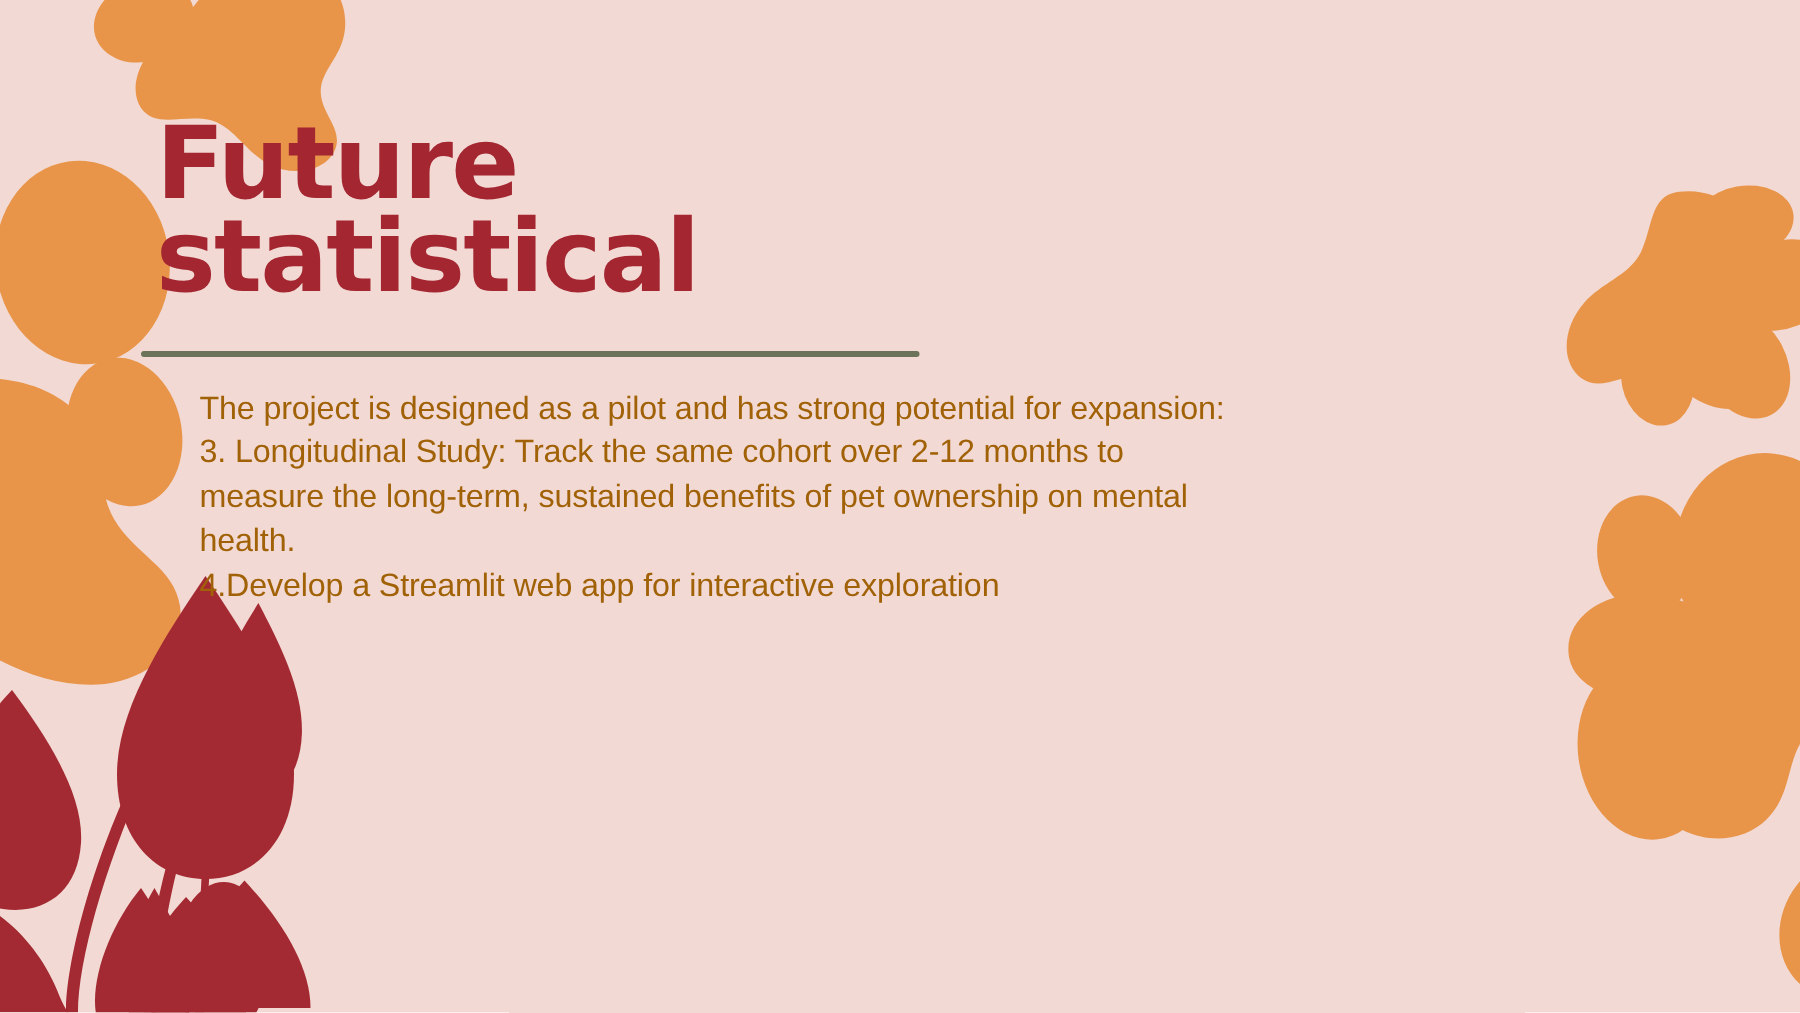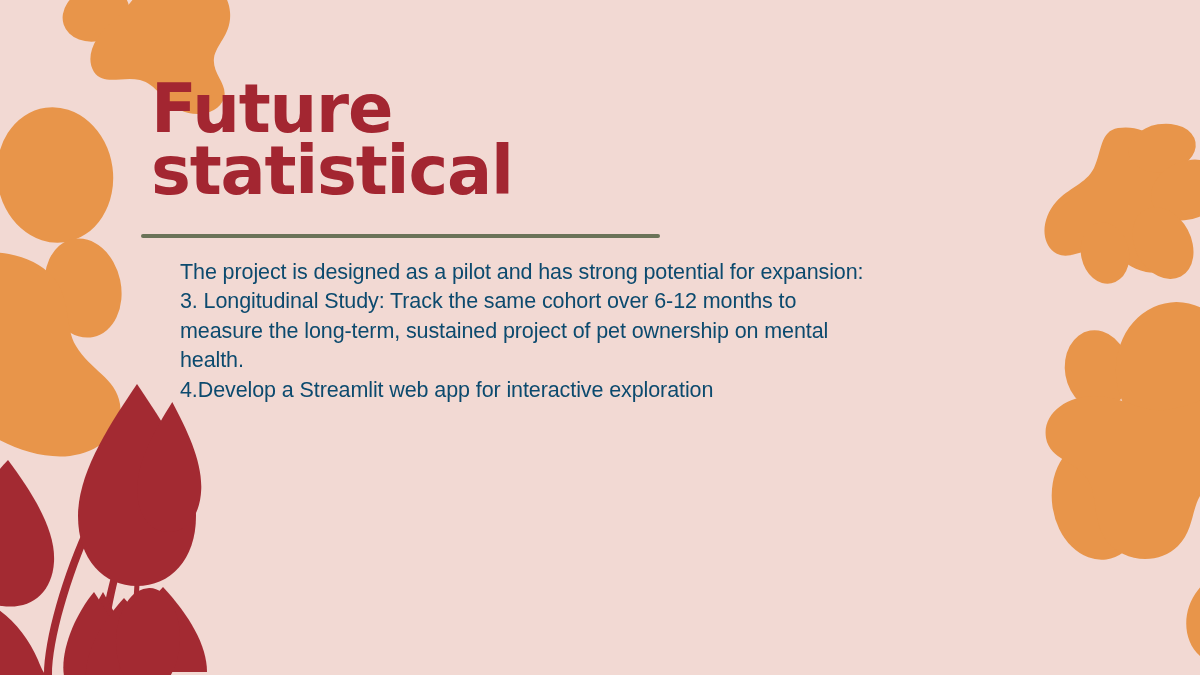--- a/index.html
+++ b/index.html
@@ -24,21 +24,20 @@
     height: 675px;
     pointer-events: none;
   }
 
   
   .content {
     position: absolute;
     top: 0; left: 0;
     width: 1030px;
     height: 675px;
-    margin-left: 47px;
   }
 
   .title {
     position: absolute;
     left: 104px;
     top: 78px;
     width: 760px;
     margin: 0;
     color: #A32631;
     font-family: "DejaVu Sans", sans-serif;
@@ -57,21 +56,21 @@
     height: 4px;
     background: #6B7358;
     border-radius: 2px;
   }
 
   .body-block {
     position: absolute;
     left: 133px;
     top: 258px;
     width: 800px;
-    color: #0c4a6e;
+    color: #a16207;
     font-family: "Liberation Sans", sans-serif;
     font-size: 21.5px;
     line-height: 29.4px;
     letter-spacing: -0.1px;
   }
   .body-line { display: block; white-space: nowrap; }
 </style>
 </head>
 <body>
 
@@ -174,20 +173,20 @@
 
     <h1 class="title">
       <span class="title-line">Future</span>
       <span class="title-line">statistical</span>
     </h1>
 
     <div class="divider"></div>
 
     <div class="body-block">
       <span class="body-line">The project is designed as a pilot and has strong potential for expansion:</span>
-      <span class="body-line">3. Longitudinal Study: Track the same cohort over 6-12 months to</span>
-      <span class="body-line">measure the long-term, sustained project of pet ownership on mental</span>
+      <span class="body-line">3. Longitudinal Study: Track the same cohort over 2-12 months to</span>
+      <span class="body-line">measure the long-term, sustained benefits of pet ownership on mental</span>
       <span class="body-line">health.</span>
       <span class="body-line">4.Develop a Streamlit web app for interactive exploration</span>
     </div>
 
   </div>
 </div>
 
 </body></html>

